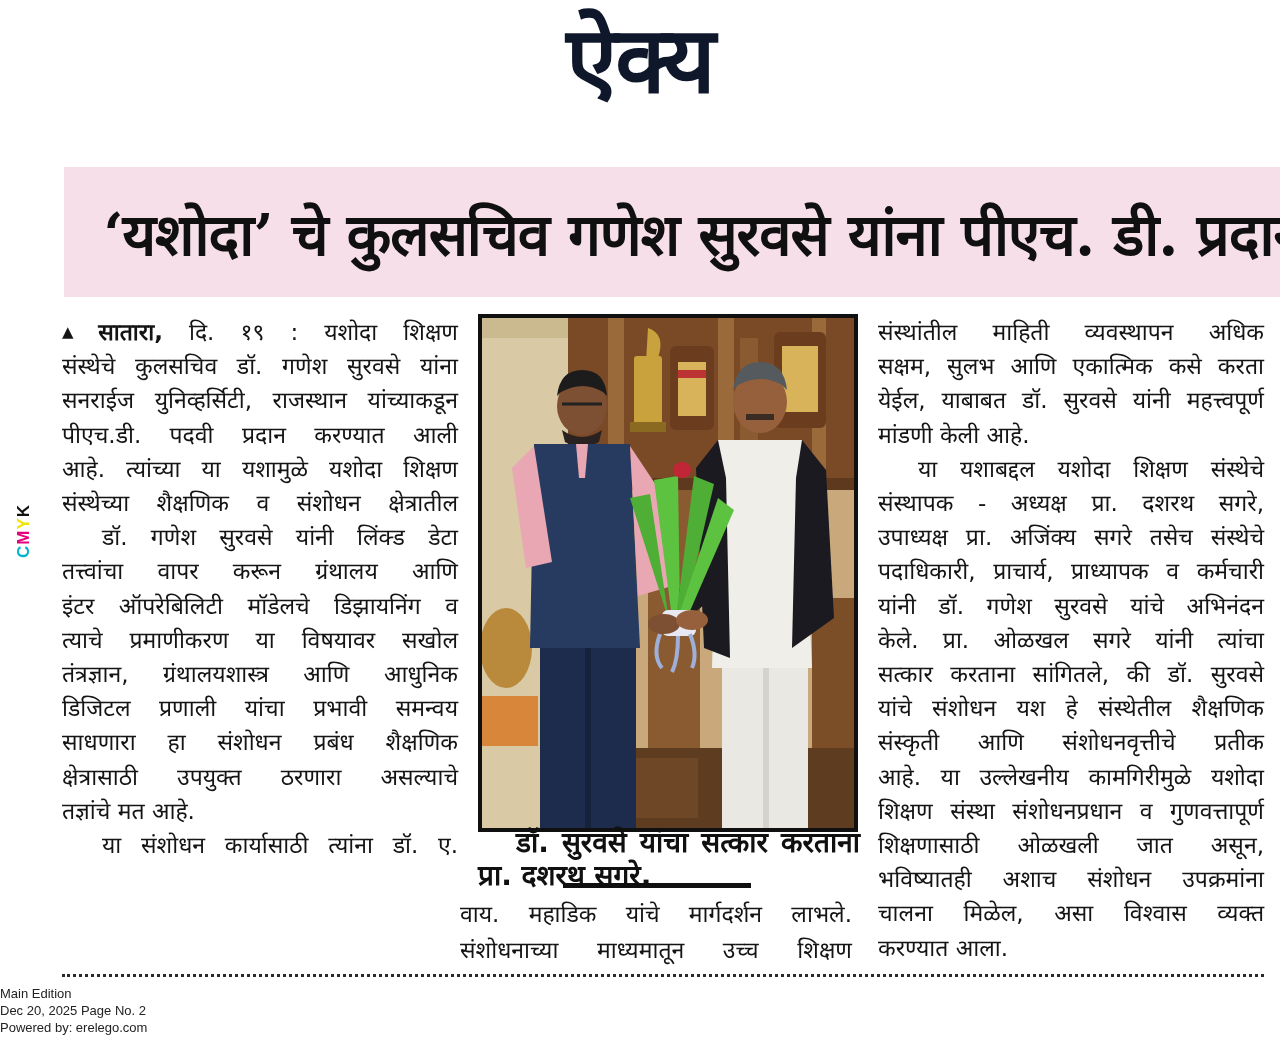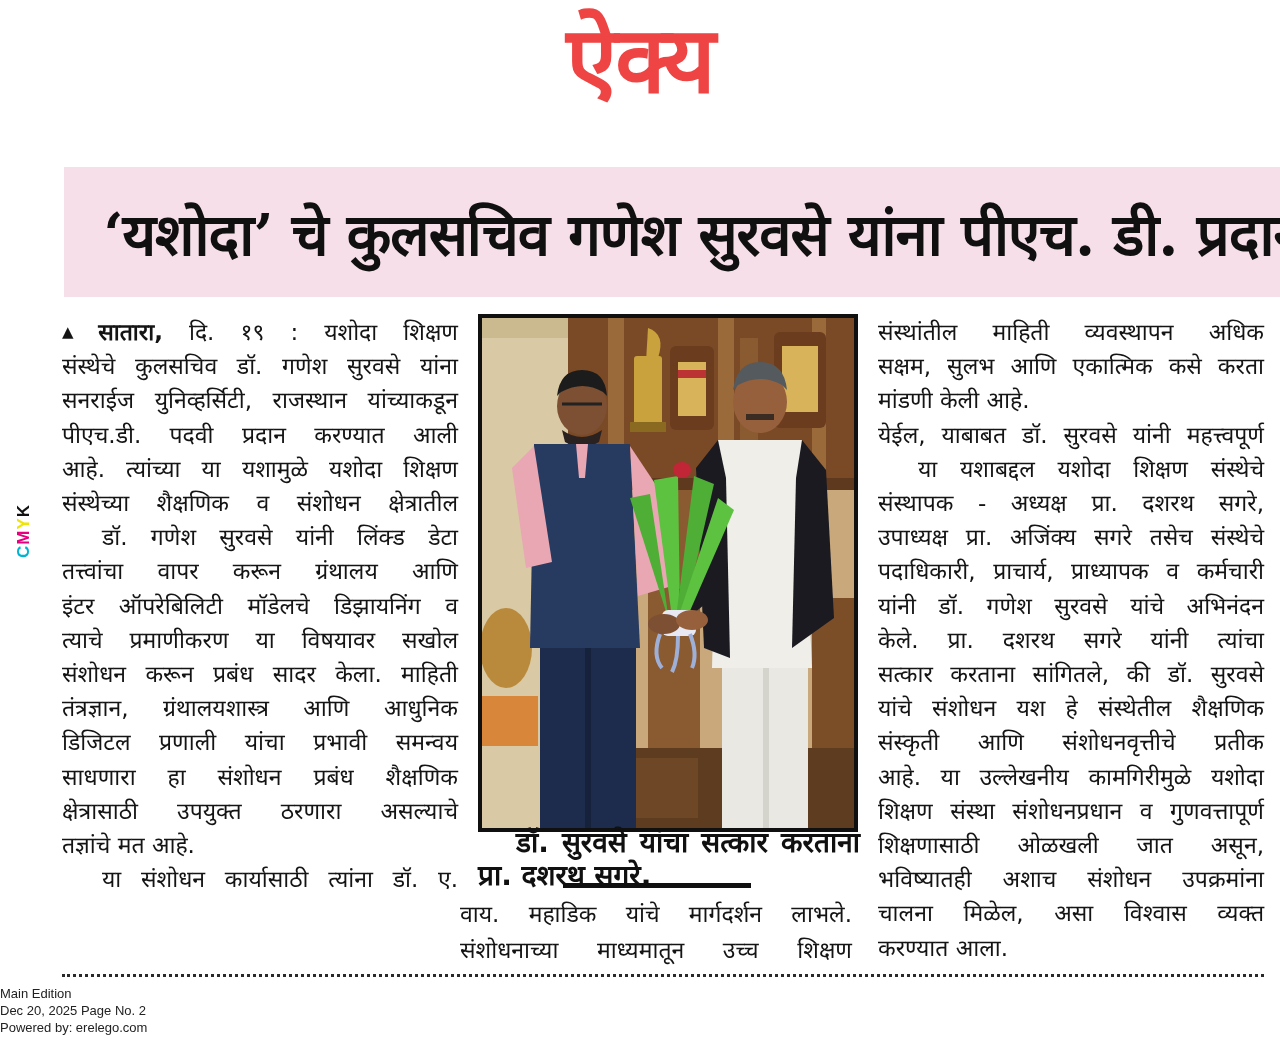--- a/index.html
+++ b/index.html
@@ -2,21 +2,21 @@
 <html><head>
 <meta charset="utf-8">
 <style>
   html,body{margin:0;padding:0;background:#ffffff;}
   #page{position:relative;width:1280px;height:1040px;background:#ffffff;overflow:hidden;
         font-family:"DejaVu Sans",sans-serif;color:#111;}
 
   
   #masthead{position:absolute;left:0;top:6px;width:1280px;text-align:center;
             font-family:"DejaVu Serif",serif;font-size:92px;line-height:108px;
-            font-weight:900;color:#ef4444;letter-spacing:-2px;}
+            font-weight:900;color:#0f172a;letter-spacing:-2px;}
 
   
   #banner{position:absolute;left:64px;top:167px;width:1280px;height:130px;
           background:#f7dfe9;display:flex;align-items:center;justify-content:center;}
   #banner .hl{font-family:"DejaVu Serif",serif;font-size:58px;font-weight:800;
               color:#101010;white-space:nowrap;letter-spacing:-1px;}
 
   
   #cmyk{position:absolute;left:14px;top:496px;width:70px;height:70px;}
   #cmyk .rot{transform:rotate(-90deg);transform-origin:35px 35px;width:70px;text-align:center;
@@ -73,21 +73,20 @@
     <div class="ln"><span class="marker">▲</span><span class="boldw">सातारा,</span><span> दि. १९ : यशोदा शिक्षण</span></div>
     <div class="ln">संस्थेचे कुलसचिव डॉ. गणेश सुरवसे यांना</div>
     <div class="ln">सनराईज युनिव्हर्सिटी, राजस्थान यांच्याकडून</div>
     <div class="ln">पीएच.डी. पदवी प्रदान करण्यात आली</div>
     <div class="ln">आहे. त्यांच्या या यशामुळे यशोदा शिक्षण</div>
     <div class="ln">संस्थेच्या शैक्षणिक व संशोधन क्षेत्रातील</div>
     <div class="ln ind">डॉ. गणेश सुरवसे यांनी लिंक्ड डेटा</div>
     <div class="ln">तत्त्वांचा वापर करून ग्रंथालय आणि</div>
     <div class="ln">इंटर ऑपरेबिलिटी मॉडेलचे डिझायनिंग व</div>
     <div class="ln">त्याचे प्रमाणीकरण या विषयावर सखोल</div>
-    <div class="ln">संशोधन करून प्रबंध सादर केला. माहिती</div>
     <div class="ln">तंत्रज्ञान, ग्रंथालयशास्त्र आणि आधुनिक</div>
     <div class="ln">डिजिटल प्रणाली यांचा प्रभावी समन्वय</div>
     <div class="ln">साधणारा हा संशोधन प्रबंध शैक्षणिक</div>
     <div class="ln">क्षेत्रासाठी उपयुक्त ठरणारा असल्याचे</div>
     <div class="ln end">तज्ञांचे मत आहे.</div>
     <div class="ln ind">या संशोधन कार्यासाठी त्यांना डॉ. ए.</div>
   </div>
 
   <div id="photo">
     <svg viewBox="0 0 372 510" preserveAspectRatio="none">
@@ -163,28 +162,28 @@
   </div>
 
   <div id="col2txt">
     <div class="ln">वाय. महाडिक यांचे  मार्गदर्शन लाभले.</div>
     <div class="ln">संशोधनाच्या माध्यमातून उच्च शिक्षण</div>
   </div>
 
   <div id="col3" class="col">
     <div class="ln">संस्थांतील माहिती व्यवस्थापन अधिक</div>
     <div class="ln">सक्षम, सुलभ आणि एकात्मिक कसे करता</div>
+    <div class="ln">येईल, याबाबत डॉ. सुरवसे यांनी महत्त्वपूर्ण</div>
     <div class="ln end">मांडणी केली आहे.</div>
-    <div class="ln">येईल, याबाबत डॉ. सुरवसे यांनी महत्त्वपूर्ण</div>
     <div class="ln ind">या यशाबद्दल यशोदा शिक्षण संस्थेचे</div>
     <div class="ln">संस्थापक - अध्यक्ष प्रा. दशरथ सगरे,</div>
     <div class="ln">उपाध्यक्ष प्रा. अजिंक्य सगरे तसेच संस्थेचे</div>
     <div class="ln">पदाधिकारी, प्राचार्य, प्राध्यापक व कर्मचारी</div>
     <div class="ln">यांनी डॉ. गणेश सुरवसे यांचे अभिनंदन</div>
-    <div class="ln">केले. प्रा. दशरथ सगरे यांनी त्यांचा</div>
+    <div class="ln">केले. प्रा. ओळखल सगरे यांनी त्यांचा</div>
     <div class="ln">सत्कार करताना सांगितले, की डॉ. सुरवसे</div>
     <div class="ln">यांचे संशोधन यश हे संस्थेतील शैक्षणिक</div>
     <div class="ln">संस्कृती आणि संशोधनवृत्तीचे प्रतीक</div>
     <div class="ln">आहे. या उल्लेखनीय कामगिरीमुळे यशोदा</div>
     <div class="ln">शिक्षण संस्था संशोधनप्रधान व गुणवत्तापूर्ण</div>
     <div class="ln">शिक्षणासाठी ओळखली जात असून,</div>
     <div class="ln">भविष्यातही अशाच संशोधन उपक्रमांना</div>
     <div class="ln">चालना मिळेल, असा विश्वास व्यक्त</div>
     <div class="ln end">करण्यात आला.</div>
   </div>

